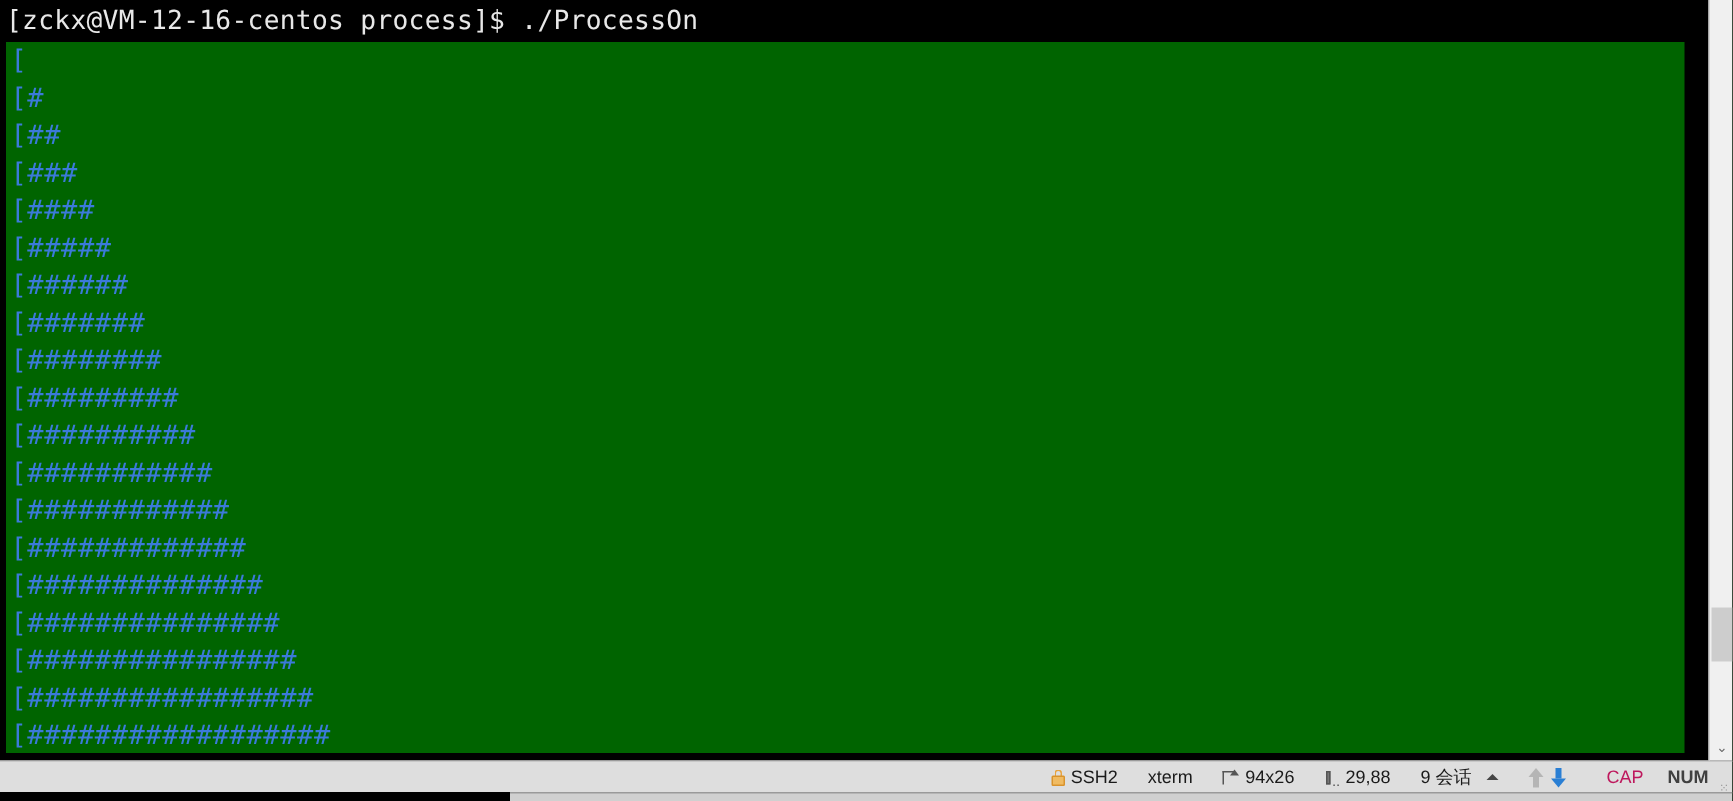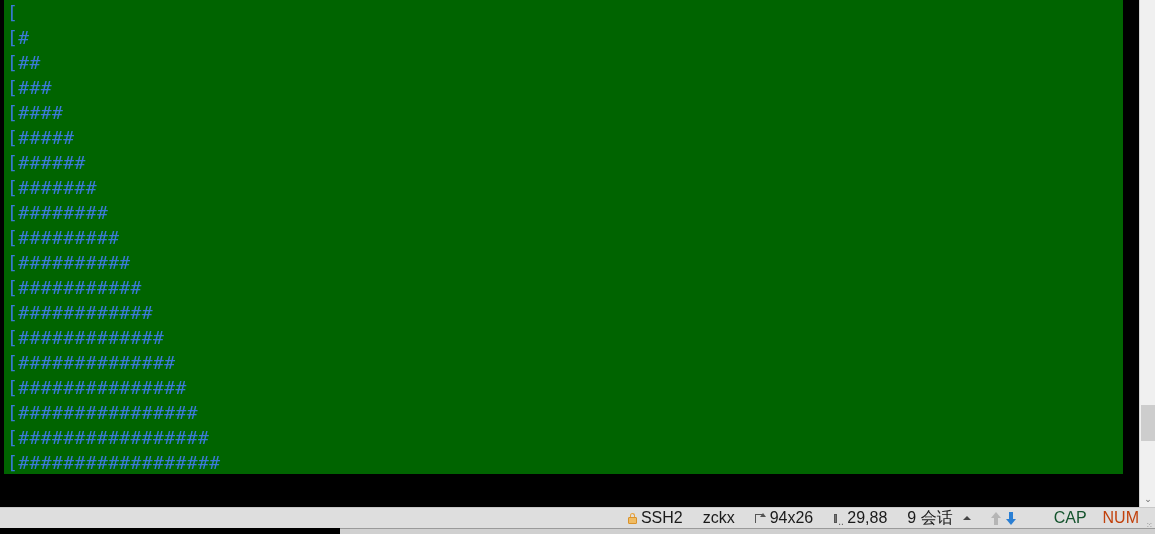--- a/index.html
+++ b/index.html
@@ -103,21 +103,21 @@
     left: 0;
     top: 507px;
     width: 1155px;
     height: 21px;
     background: #dedede;
     border-top: 1px solid #c8c8c8;
     box-sizing: border-box;
     display: flex;
     align-items: flex-end;
     font-family: "Liberation Sans", sans-serif;
-    font-size: 16px;
+    font-size: 12px;
     color: #1a1a1a;
   }
   .status-spacer { flex: 1 1 auto; }
 
   .status-item {
     display: flex;
     align-items: center;
     gap: 4px;
     padding: 0 10px;
     height: 20px;
@@ -240,22 +240,22 @@
     border-top: 6px solid #2a7fd4;
   }
   .arrow-down .tail {
     position: absolute;
     left: 3.5px; top: 0;
     width: 4px; height: 7px;
     background: #2a7fd4;
   }
 
   .status-key { padding: 0 6px; }
-  .key-inactive { color: #14532d; margin-left: 11px; }
-  .key-active { color: #c2410c; }
+  .key-inactive { color: #be185d; }
+  .key-active { color: #404040; font-weight: bold; }
 
   
   .bottom-strip {
     position: absolute;
     left: 0;
     top: 528px;
     width: 1155px;
     height: 6px;
     background: #d0d0d0;
   }
@@ -287,20 +287,21 @@
     font-family: "DejaVu Sans", sans-serif;
   }
 </style>
 </head>
 <body>
 
 <div class="app-window">
 
   <div class="terminal">
 
+    <div class="term-prompt-row">[zckx@VM-12-16-centos process]$ ./ProcessOn</div>
 
     <div class="term-output">
       <div class="term-line">[</div>
       <div class="term-line">[#</div>
       <div class="term-line">[##</div>
       <div class="term-line">[###</div>
       <div class="term-line">[####</div>
       <div class="term-line">[#####</div>
       <div class="term-line">[######</div>
       <div class="term-line">[#######</div>
@@ -328,21 +329,21 @@
 
     <div class="status-item">
       <span class="lock-icon">
         <span class="shackle"></span>
           <span class="body"></span>
       </span>
       <span>SSH2</span>
     </div>
 
     <div class="status-item">
-      <span>zckx</span>
+      <span>xterm</span>
     </div>
 
     <div class="status-item">
       <span class="size-icon"></span>
       <span>94x26</span>
     </div>
 
     <div class="status-item">
       <span class="cursor-icon"></span>
       <span>29,88</span>

